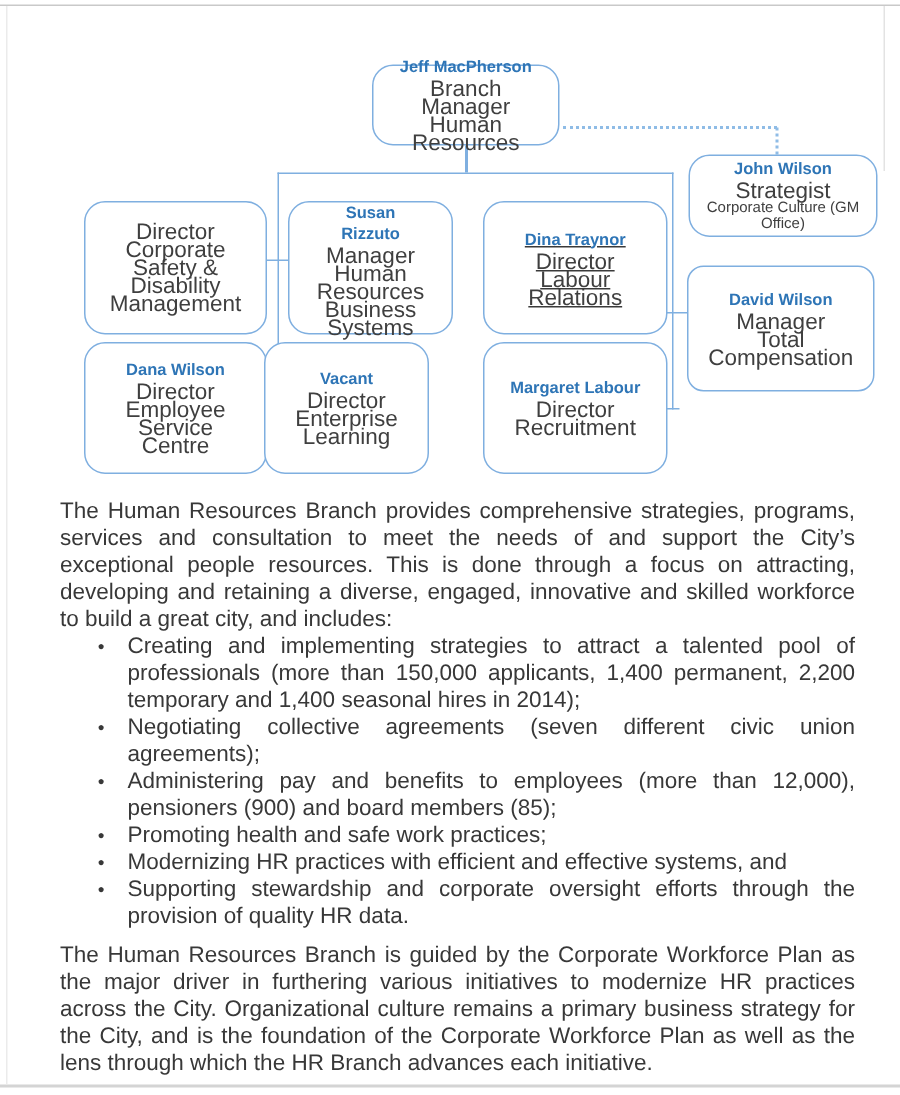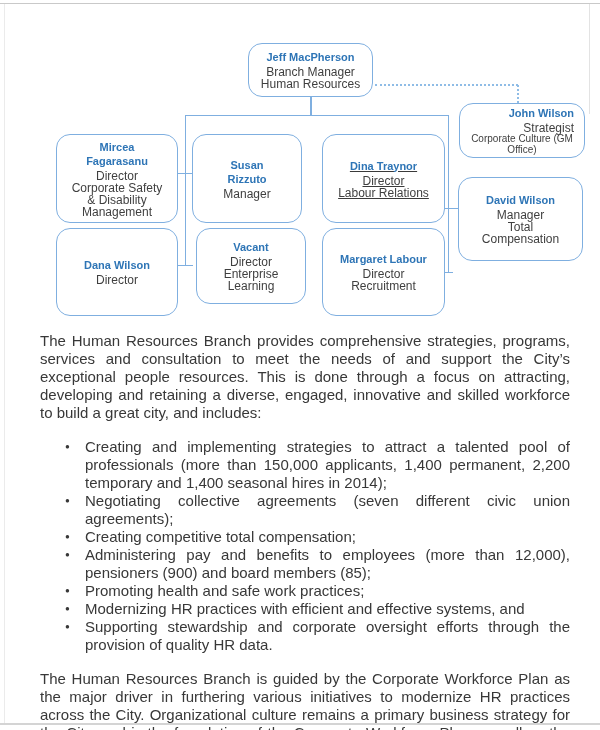--- a/index.html
+++ b/index.html
@@ -25,31 +25,31 @@
     border:1.5px solid #7fafe0;
     border-radius:14px;
     background:#ffffff;
     display:flex; flex-direction:column;
     align-items:center; justify-content:center;
     text-align:center;
     padding:0 10px;
     box-sizing:border-box;
   }
   .node-name { color:#2e75b6; font-weight:bold; font-size:11px; line-height:14px; margin-bottom:2px; }
-  .node-role, .node-unit { color:#3f3f3f; font-size:12px; line-height:12px; }
+  .node-role, .node-unit { color:#3f3f3f; font-size:15px; line-height:12px; }
   .small-unit .node-unit { font-size:10px; line-height:10.5px; }
 
   #box-jeff     { left:248px; top:43px;  width:125px; height:54px; }
-  #box-john     { left:459px; top:103px; width:126px; height:55px;align-items:flex-end; }
-  #box-david    { left:458px; top:177px; width:125px; height:84px; }
+  #box-john     { left:459px; top:103px; width:126px; height:55px; }
+  #box-david    { left:458px; top:177px; width:125px; height:84px;border-radius:11px; }
   #box-mircea   { left:56px;  top:134px; width:122px; height:89px; padding:0 12px; }
-  #box-susan    { left:192px; top:134px; width:110px; height:89px; padding:0 22px; }
+  #box-susan    { left:192px; top:134px; width:110px; height:89px; padding:0 22px;justify-content:space-between; }
   #box-dina     { left:322px; top:134px; width:123px; height:89px;text-decoration:underline; }
   #box-dana     { left:56px;  top:228px; width:122px; height:88px; padding:0 13px; }
-  #box-vacant   { left:196px; top:228px; width:110px; height:76px; padding:0 12px; }
+  #box-vacant   { left:176px; top:228px; width:110px; height:88px; padding:0 12px; }
   #box-margaret { left:322px; top:228px; width:123px; height:88px; }
 
   .connector { position:absolute; background:#7fafe0; }
   #ln-jeff-down     { left:310px;   top:97px;    width:1.5px; height:18px; }
   #ln-bus           { left:185px;   top:114.5px; width:264px; height:1.5px; }
   #ln-left-v        { left:184.5px; top:114.5px; width:1.5px; height:151px; }
   #ln-stub-row2     { left:178px;   top:172.5px; width:15px;  height:1.5px; }
   #ln-stub-row3     { left:178px;   top:264.5px; width:15px;  height:1.5px; }
   #ln-right-v       { left:447.5px; top:114.5px; width:1.5px; height:158px; }
   #ln-dina-david    { left:437px;   top:207.5px; width:22px;  height:1.5px; }
@@ -58,21 +58,21 @@
   .dotted { position:absolute; background:none; }
   #ln-dot-h { left:375px; top:84px; width:143px; height:0; border-top:2px dotted #8fbce6; }
   #ln-dot-v { left:517px; top:85px; width:0; height:18px; border-left:2px dotted #8fbce6; }
 
   
   .body-text {
     position:absolute; left:40px; top:332px; width:530px;
     font-size:15px; line-height:18px; color:#383838;
   }
   .para { text-align:justify; margin:0; }
-  .bullets { margin:16px 0; }
+  .bullets { margin:0 0; }
   .bullet-row { display:flex; }
   .bullet-marker { width:20px; margin-left:25px; flex:none; font-size:8px; line-height:18px; }
   .bullet-marker::before { content:"●"; }
   .bullet-text { flex:1; text-align:justify; }
   #para2 { margin-top:8px; }
 </style>
 </head>
 <body>
 
 <div class="edge" id="edge-top"></div>
@@ -105,39 +105,40 @@
     <div class="node-unit">Corporate Culture (GM Office)</div>
   </div>
 
   <div class="node" id="box-david">
     <div class="node-name">David Wilson</div>
     <div class="node-role">Manager</div>
     <div class="node-unit">Total Compensation</div>
   </div>
 
   <div class="node" id="box-mircea">
-    <div class="node-name">Mircea Fagarasanu</div>
     <div class="node-role">Director</div>
     <div class="node-unit">Corporate Safety &amp; Disability Management</div>
   </div>
 
   <div class="node" id="box-susan">
     <div class="node-name">Susan Rizzuto</div>
     <div class="node-role">Manager</div>
+    <div class="node-unit">Human Resources Business Systems</div>
   </div>
 
   <div class="node" id="box-dina">
     <div class="node-name">Dina Traynor</div>
     <div class="node-role">Director</div>
     <div class="node-unit">Labour Relations</div>
   </div>
 
   <div class="node" id="box-dana">
     <div class="node-name">Dana Wilson</div>
     <div class="node-role">Director</div>
+    <div class="node-unit">Employee Service Centre</div>
   </div>
 
   <div class="node" id="box-vacant">
     <div class="node-name">Vacant</div>
     <div class="node-role">Director</div>
     <div class="node-unit">Enterprise Learning</div>
   </div>
 
   <div class="node" id="box-margaret">
     <div class="node-name">Margaret Labour</div>
@@ -153,24 +154,20 @@
     <div class="bullet-row">
       <span class="bullet-marker"></span>
       <span class="bullet-text">Creating and implementing strategies to attract a talented pool of professionals (more than 150,000 applicants, 1,400 permanent, 2,200 temporary and 1,400 seasonal hires in 2014);</span>
     </div>
     <div class="bullet-row">
       <span class="bullet-marker"></span>
       <span class="bullet-text">Negotiating collective agreements (seven different civic union agreements);</span>
     </div>
     <div class="bullet-row">
       <span class="bullet-marker"></span>
-      <span class="bullet-text">Creating competitive total compensation;</span>
-    </div>
-    <div class="bullet-row">
-      <span class="bullet-marker"></span>
       <span class="bullet-text">Administering pay and benefits to employees (more than 12,000), pensioners (900) and board members (85);</span>
     </div>
     <div class="bullet-row">
       <span class="bullet-marker"></span>
       <span class="bullet-text">Promoting health and safe work practices;</span>
     </div>
     <div class="bullet-row">
       <span class="bullet-marker"></span>
       <span class="bullet-text">Modernizing HR practices with efficient and effective systems, and</span>
     </div>

